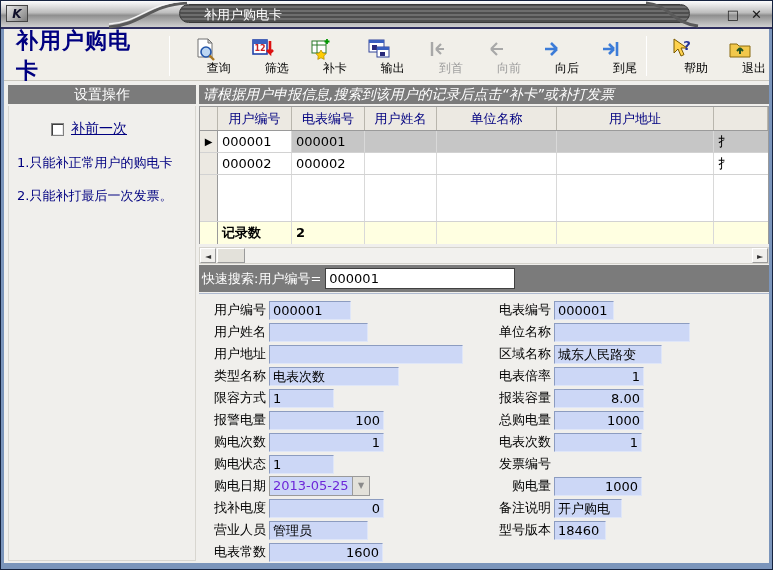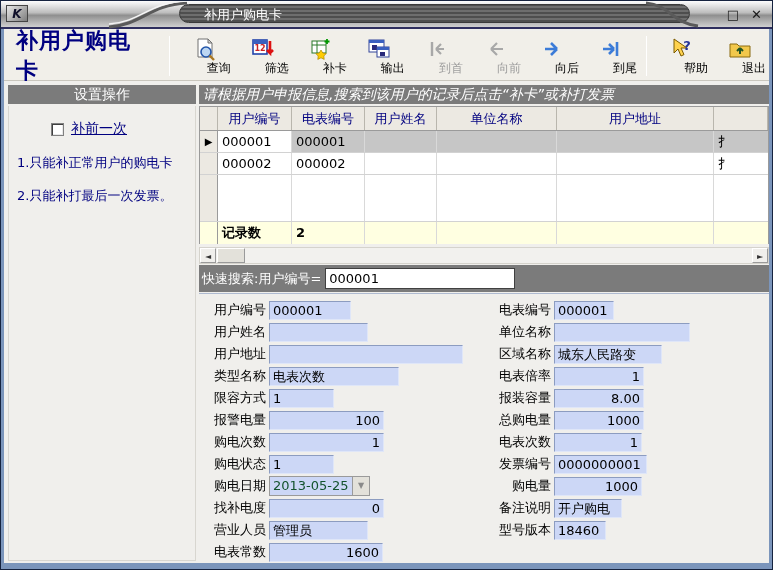--- a/index.html
+++ b/index.html
@@ -93,21 +93,21 @@
   .fcol{ position:absolute; top:5px; }
   .fcol-left{ left:8px; }
   .fcol-right{ left:293px; }
   .frow{ display:flex; align-items:center; height:22px; }
   .flabel{ width:62px; text-align:right; font-size:13px; color:#000; padding-right:3px; white-space:nowrap; }
   .fval{ height:19px; background:#ccd7f6; border:1px solid #8c9cc0; border-bottom-color:#dfe6f8;
     border-right-color:#dfe6f8; font-size:13px; line-height:17px; padding:0 3px; color:#000;
     overflow:hidden; white-space:nowrap; }
   .num{ text-align:right; }
   .combo{ display:flex; height:20px; border:1px solid #9a9a9a; background:#ccd7f6; }
-  .combo .cval{ width:82px; font-size:13px; line-height:18px; padding:0 3px; color:#14532d; }
+  .combo .cval{ width:82px; font-size:13px; line-height:18px; padding:0 3px; color:#6d28d9; }
   .combo .cbtn{ width:17px; background:#e3e1da; border-left:1px solid #9a9a9a; color:#8a8a8a;
     font-size:8px; text-align:center; line-height:18px; }
 </style>
 </head>
 <body>
 
 <div class="window">
 
   <div class="titlebar">
     <div class="logo">K</div>
@@ -375,21 +375,20 @@
         <div class="frow">
             <span class="flabel">总购电量</span>
             <div class="fval num" style="width:90px">1000</div>
           </div>
         <div class="frow">
             <span class="flabel">电表次数</span>
             <div class="fval num" style="width:88px">1</div>
           </div>
         <div class="frow">
             <span class="flabel">发票编号</span>
-            <div class="fval" style="width:93px">0000000001</div>
           </div>
         <div class="frow">
             <span class="flabel">购电量</span>
             <div class="fval num" style="width:88px">1000</div>
           </div>
         <div class="frow">
             <span class="flabel">备注说明</span>
             <div class="fval" style="width:68px">开户购电</div>
           </div>
         <div class="frow">

